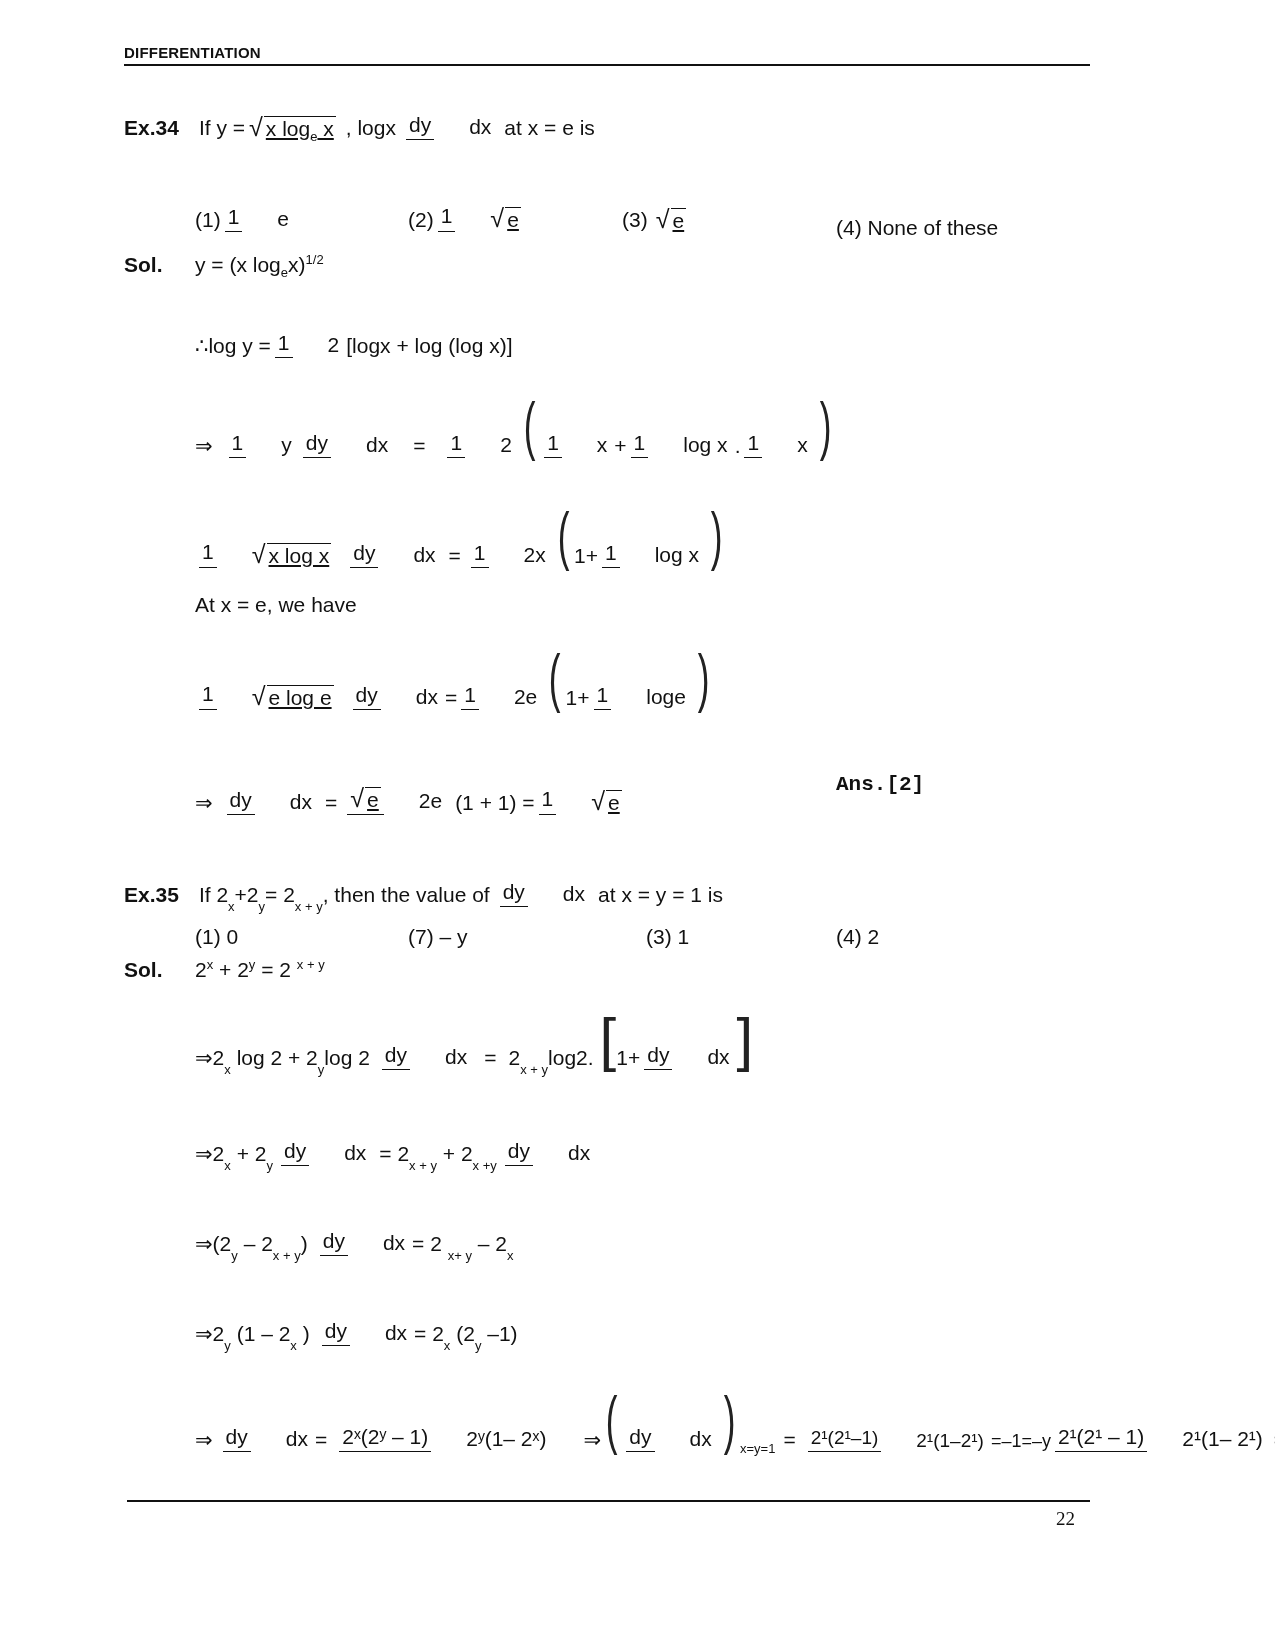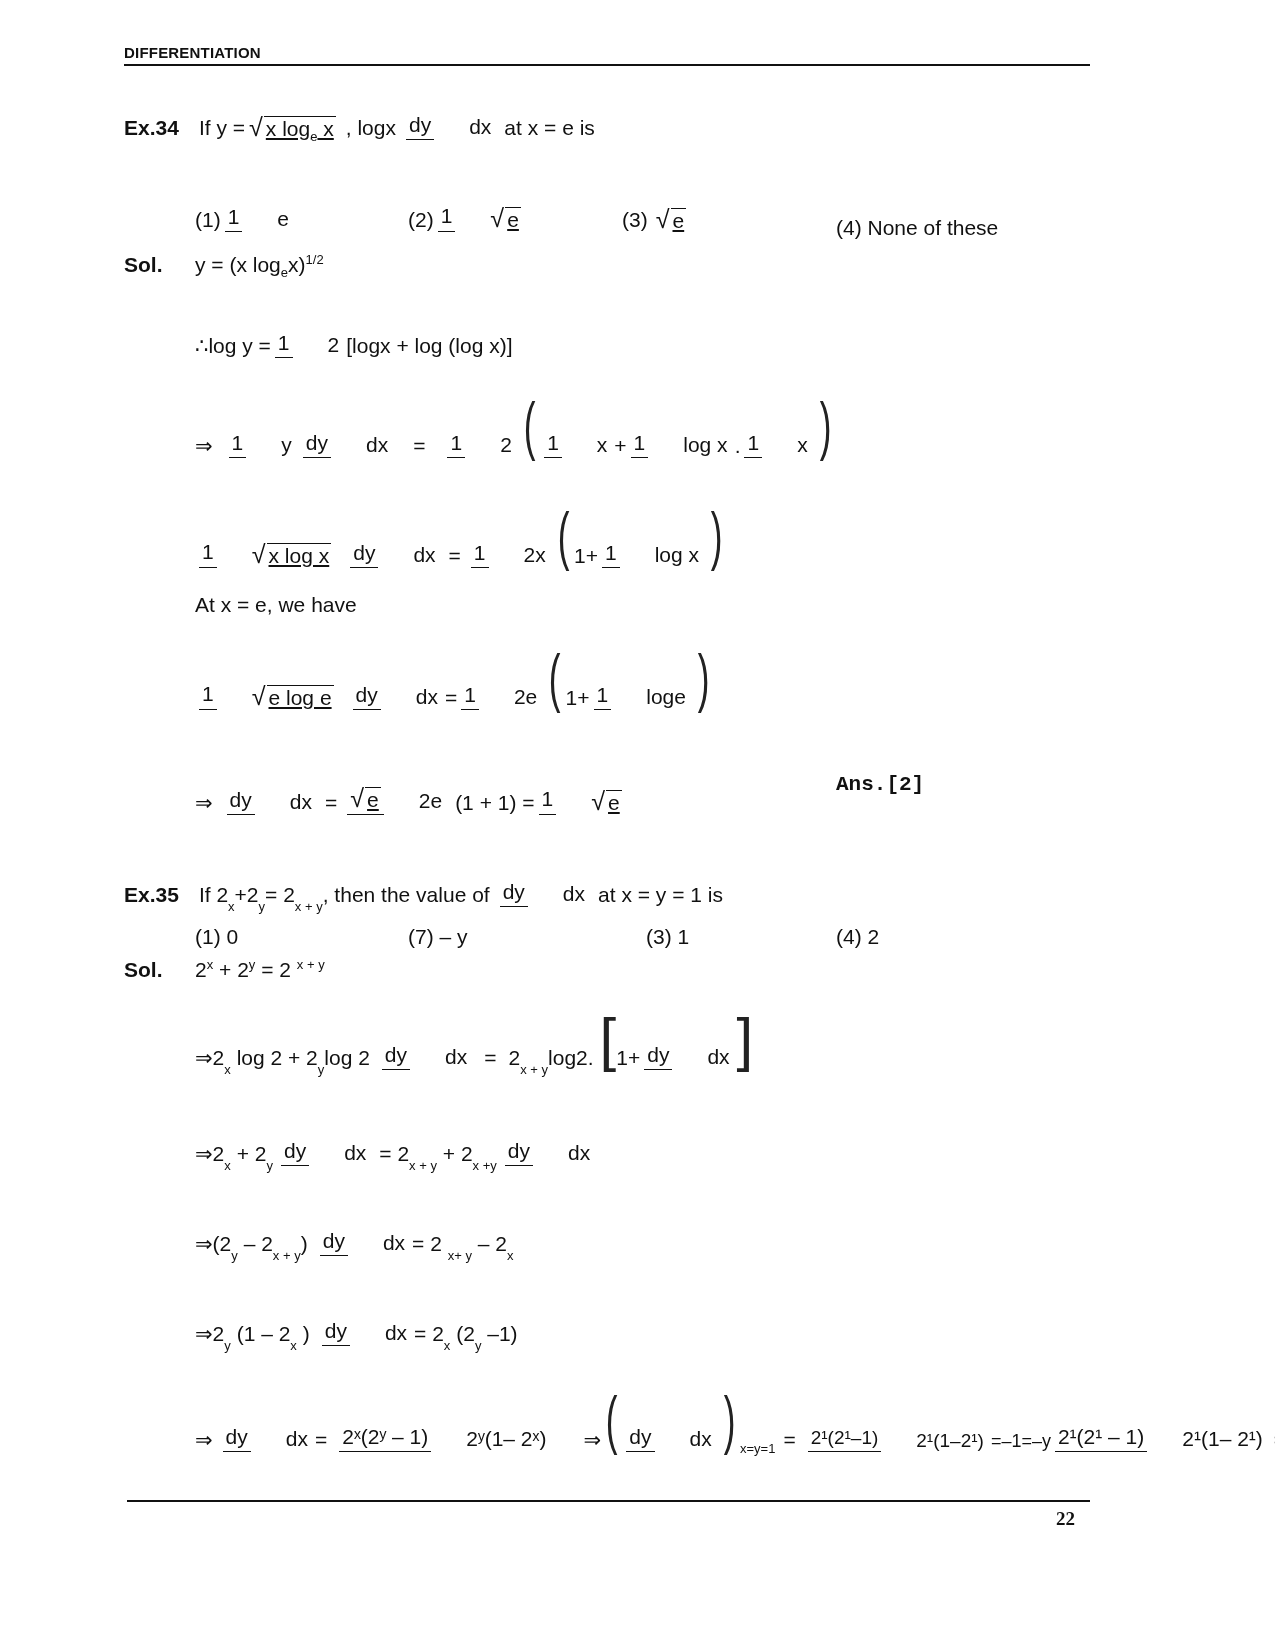--- a/index.html
+++ b/index.html
@@ -2,21 +2,21 @@
 <html><head>
 <meta charset="utf-8">
 <style>
   html, body { margin:0; padding:0; background:#ffffff; }
   body { width:1275px; height:1650px; position:relative; overflow:hidden;
          font-family:"Liberation Sans", sans-serif; color:#111; font-size:21px; }
   .abs { position:absolute; white-space:nowrap; }
   .hdr { left:124px; top:44px; font-size:15px; font-weight:bold; letter-spacing:0.2px; }
   .rule-top { position:absolute; left:124px; top:64px; width:966px; height:2px; background:#111; }
   .rule-bot { position:absolute; left:127px; top:1500px; width:963px; height:2px; background:#111; }
-  .pgnum { right:200px; top:1508px; font-family:"Liberation Serif", serif; font-weight:bold; font-size:19px; }
+  .pgnum { right:200px; top:1508px; font-family:"Liberation Serif", serif; font-weight:normal; font-size:19px; }
   .bold { font-weight:bold; }
   .row { position:absolute; display:flex; align-items:flex-end; white-space:nowrap; }
   .frac { display:inline-flex; flex-direction:row; align-items:center; vertical-align:middle; margin:0 4px; line-height:1.15;gap:32px; }
   .frac .num { padding:0 3px 2px 3px; border-bottom:1.5px solid #111; }
   .frac .den { padding:2px 3px 0 3px; }
   .sqrt { display:inline-flex; align-items:flex-end; }
   .sqrt .rad { font-size:1.2em; line-height:1; margin-right:1px; }
   .sqrt .under { border-top:1.5px solid #111; padding:0 2px; line-height:1.1;text-decoration:underline; }
   sup { font-size:0.62em; vertical-align:0.6em; line-height:0; }
   sub { font-size:0.62em; vertical-align:-0.35em; line-height:0; }

